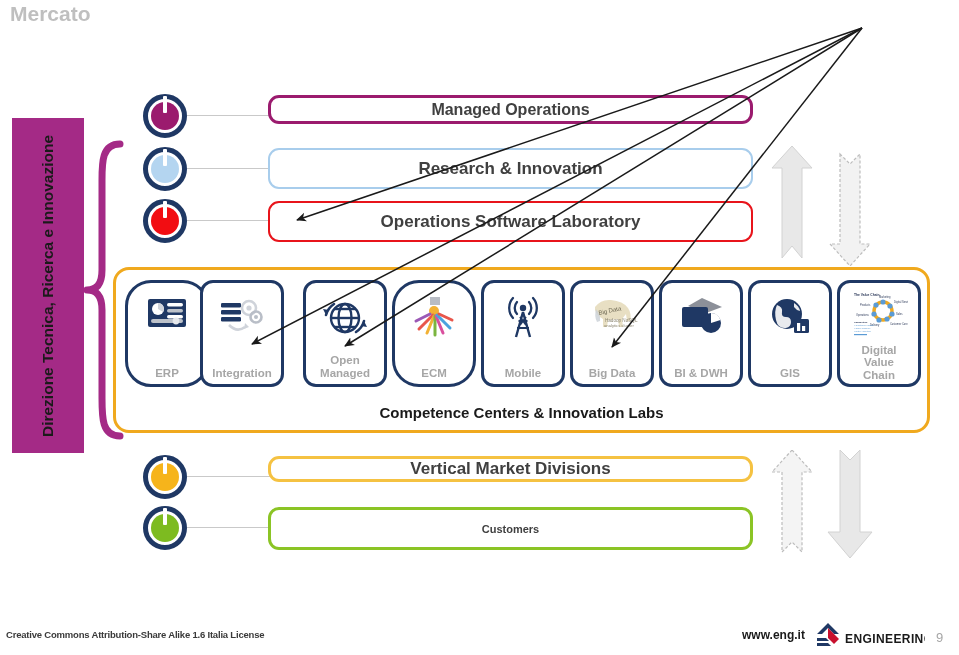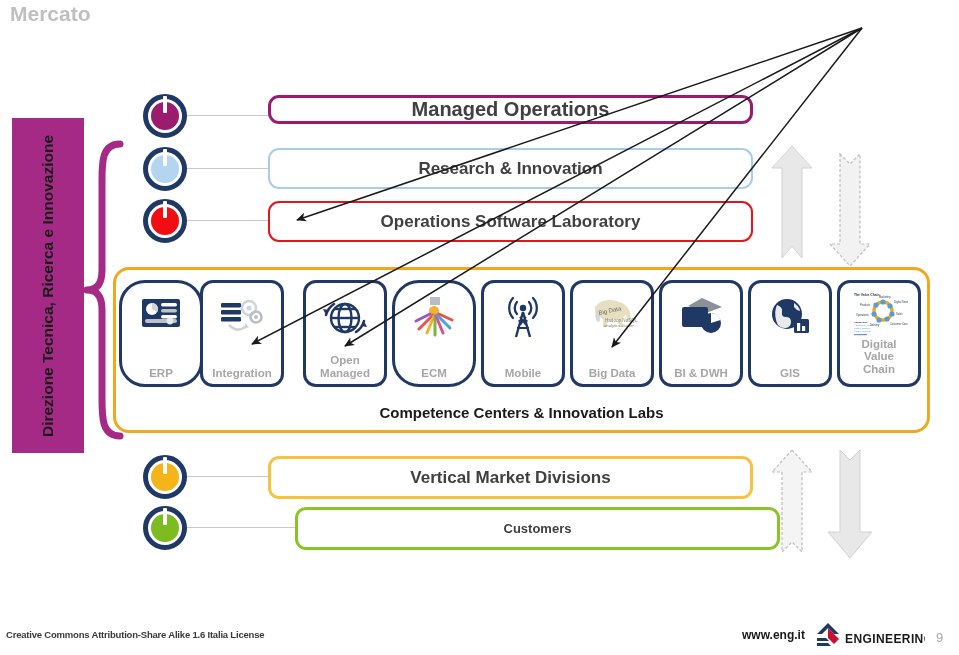--- a/index.html
+++ b/index.html
@@ -237,21 +237,21 @@
       <path d="M36 4 C18 4 18 22 18 40 L18 130 C18 145 12 150 3 150 C12 150 18 155 18 170 L18 258 C18 278 18 296 36 296" stroke="#a42a86" stroke-width="7" fill="none" stroke-linecap="round" stroke-linejoin="round"></path>
     </svg>
   </div>
 
   <div class="pwr" style="left:143px; top:94px;">
     <div class="ring"></div>
     <div class="core" style="background:#9b1b6e;"></div>
     <div class="notch"></div>
     <div class="leader" style="width:128px;"></div>
   </div>
-  <div class="rowbox" style="left:268px; top:95px; width:485px; height:29px; border:3px solid #9b1b6e; font-size:20px;">
+  <div class="rowbox" style="left:268px; top:95px; width:485px; height:29px; border:3px solid #9b1b6e; font-size:16px;">
     <span>Managed Operations</span>
   </div>
 
   <div class="pwr" style="left:143px; top:147px;">
     <div class="ring"></div>
     <div class="core" style="background:#b4d5f0;"></div>
     <div class="notch"></div>
     <div class="leader" style="width:128px;"></div>
   </div>
   <div class="rowbox" style="left:268px; top:148px; width:485px; height:41px; border:2px solid #a8cdec; font-size:17px;">
@@ -263,21 +263,21 @@
     <div class="core" style="background:#f20d12;"></div>
     <div class="notch"></div>
     <div class="leader" style="width:128px;"></div>
   </div>
   <div class="rowbox" style="left:268px; top:201px; width:485px; height:41px; border:2.5px solid #e8141b; font-size:17px;">
     <span>Operations Software Laboratory</span>
   </div>
 
   <div class="cc-outer">
 
-    <div class="cc-card" style="left:3px;border-radius:26px;">
+    <div class="cc-card" style="left:9px;border-radius:26px;">
       <div class="cc-icon">
         <svg viewBox="0 0 58 52" width="58" height="52" xmlns="http://www.w3.org/2000/svg">
           <rect x="10" y="6" width="38" height="28" rx="2" fill="#1f3864"></rect>
           <circle cx="20" cy="16" r="6" fill="#ffffff"></circle>
           <path d="M20 16 L20 10 A6 6 0 0 1 25.2 19 Z" fill="#cfd3da"></path>
           <rect x="29" y="10" width="16" height="3.4" rx="1.7" fill="#ffffff"></rect>
           <rect x="29" y="16" width="16" height="3.4" rx="1.7" fill="#bdc2ca"></rect>
           <rect x="29" y="22" width="16" height="3.4" rx="1.7" fill="#ffffff"></rect>
           <rect x="13" y="26" width="32" height="4" rx="2" fill="#bdc2ca"></rect>
           <circle cx="38" cy="28" r="3.4" fill="#e6e8ec"></circle>
@@ -449,47 +449,47 @@
           </g>
           <g fill="#2d3a5a" font-family="Liberation Sans, sans-serif" font-size="2.4">
             <text x="4" y="34" font-weight="bold">Capabilities</text>
             <text x="4" y="37" fill="#5b9bd5">• Customer Insight</text>
             <text x="4" y="40" fill="#5b9bd5">• Omni-channel</text>
             <text x="4" y="43" fill="#5b9bd5">• Data Analytics</text>
           </g>
           <rect x="4" y="45" width="13" height="1.2" fill="#5b9bd5"></rect>
         </svg>
       </div>
-      <div class="cc-label" style="bottom:9px;">
+      <div class="cc-label" style="bottom:3px;">
         <span>Digital</span><br>
         <span>Value</span><br>
         <span>Chain</span>
       </div>
     </div>
 
     <div class="cc-caption">Competence Centers &amp; Innovation Labs</div>
   </div>
 
   <div class="pwr" style="left:143px; top:455px;">
     <div class="ring"></div>
     <div class="core" style="background:#f6b41b;"></div>
     <div class="notch"></div>
     <div class="leader" style="width:128px;"></div>
   </div>
-  <div class="rowbox" style="left:268px; top:456px; width:485px; height:43px; border:3px solid #f5c242; font-size:17px;">
+  <div class="rowbox" style="left:268px; top:456px; width:485px; height:26px; border:3px solid #f5c242; font-size:17px;">
     <span>Vertical Market Divisions</span>
   </div>
 
   <div class="pwr" style="left:143px; top:506px;">
     <div class="ring"></div>
     <div class="core" style="background:#7dbb20;"></div>
     <div class="notch"></div>
     <div class="leader" style="width:128px;"></div>
   </div>
-  <div class="rowbox" style="left:268px; top:507px; width:485px; height:43px; border:3px solid #8bc425; font-size:13px;margin-left:27px;">
+  <div class="rowbox" style="left:268px; top:507px; width:485px; height:43px; border:3px solid #8bc425; font-size:11px;">
     <span>Customers</span>
   </div>
 
   <div class="mkt-arrows" style="left:770px; top:146px; width:110px; height:120px;">
     <svg width="110" height="120" viewBox="0 0 110 120" xmlns="http://www.w3.org/2000/svg">
       <path d="M22 0 L42 22 L32 22 L32 112 L22 100 L12 112 L12 22 L2 22 Z" fill="#e8e8e8" stroke="#d2d2d2" stroke-width="1"></path>
       <path d="M70 8 L70 98 L60 98 L80 120 L100 98 L90 98 L90 8 L80 18 L70 8 Z" fill="#f2f2f2" stroke="#bdbdbd" stroke-width="1.2" stroke-dasharray="3 2"></path>
     </svg>
   </div>
 

